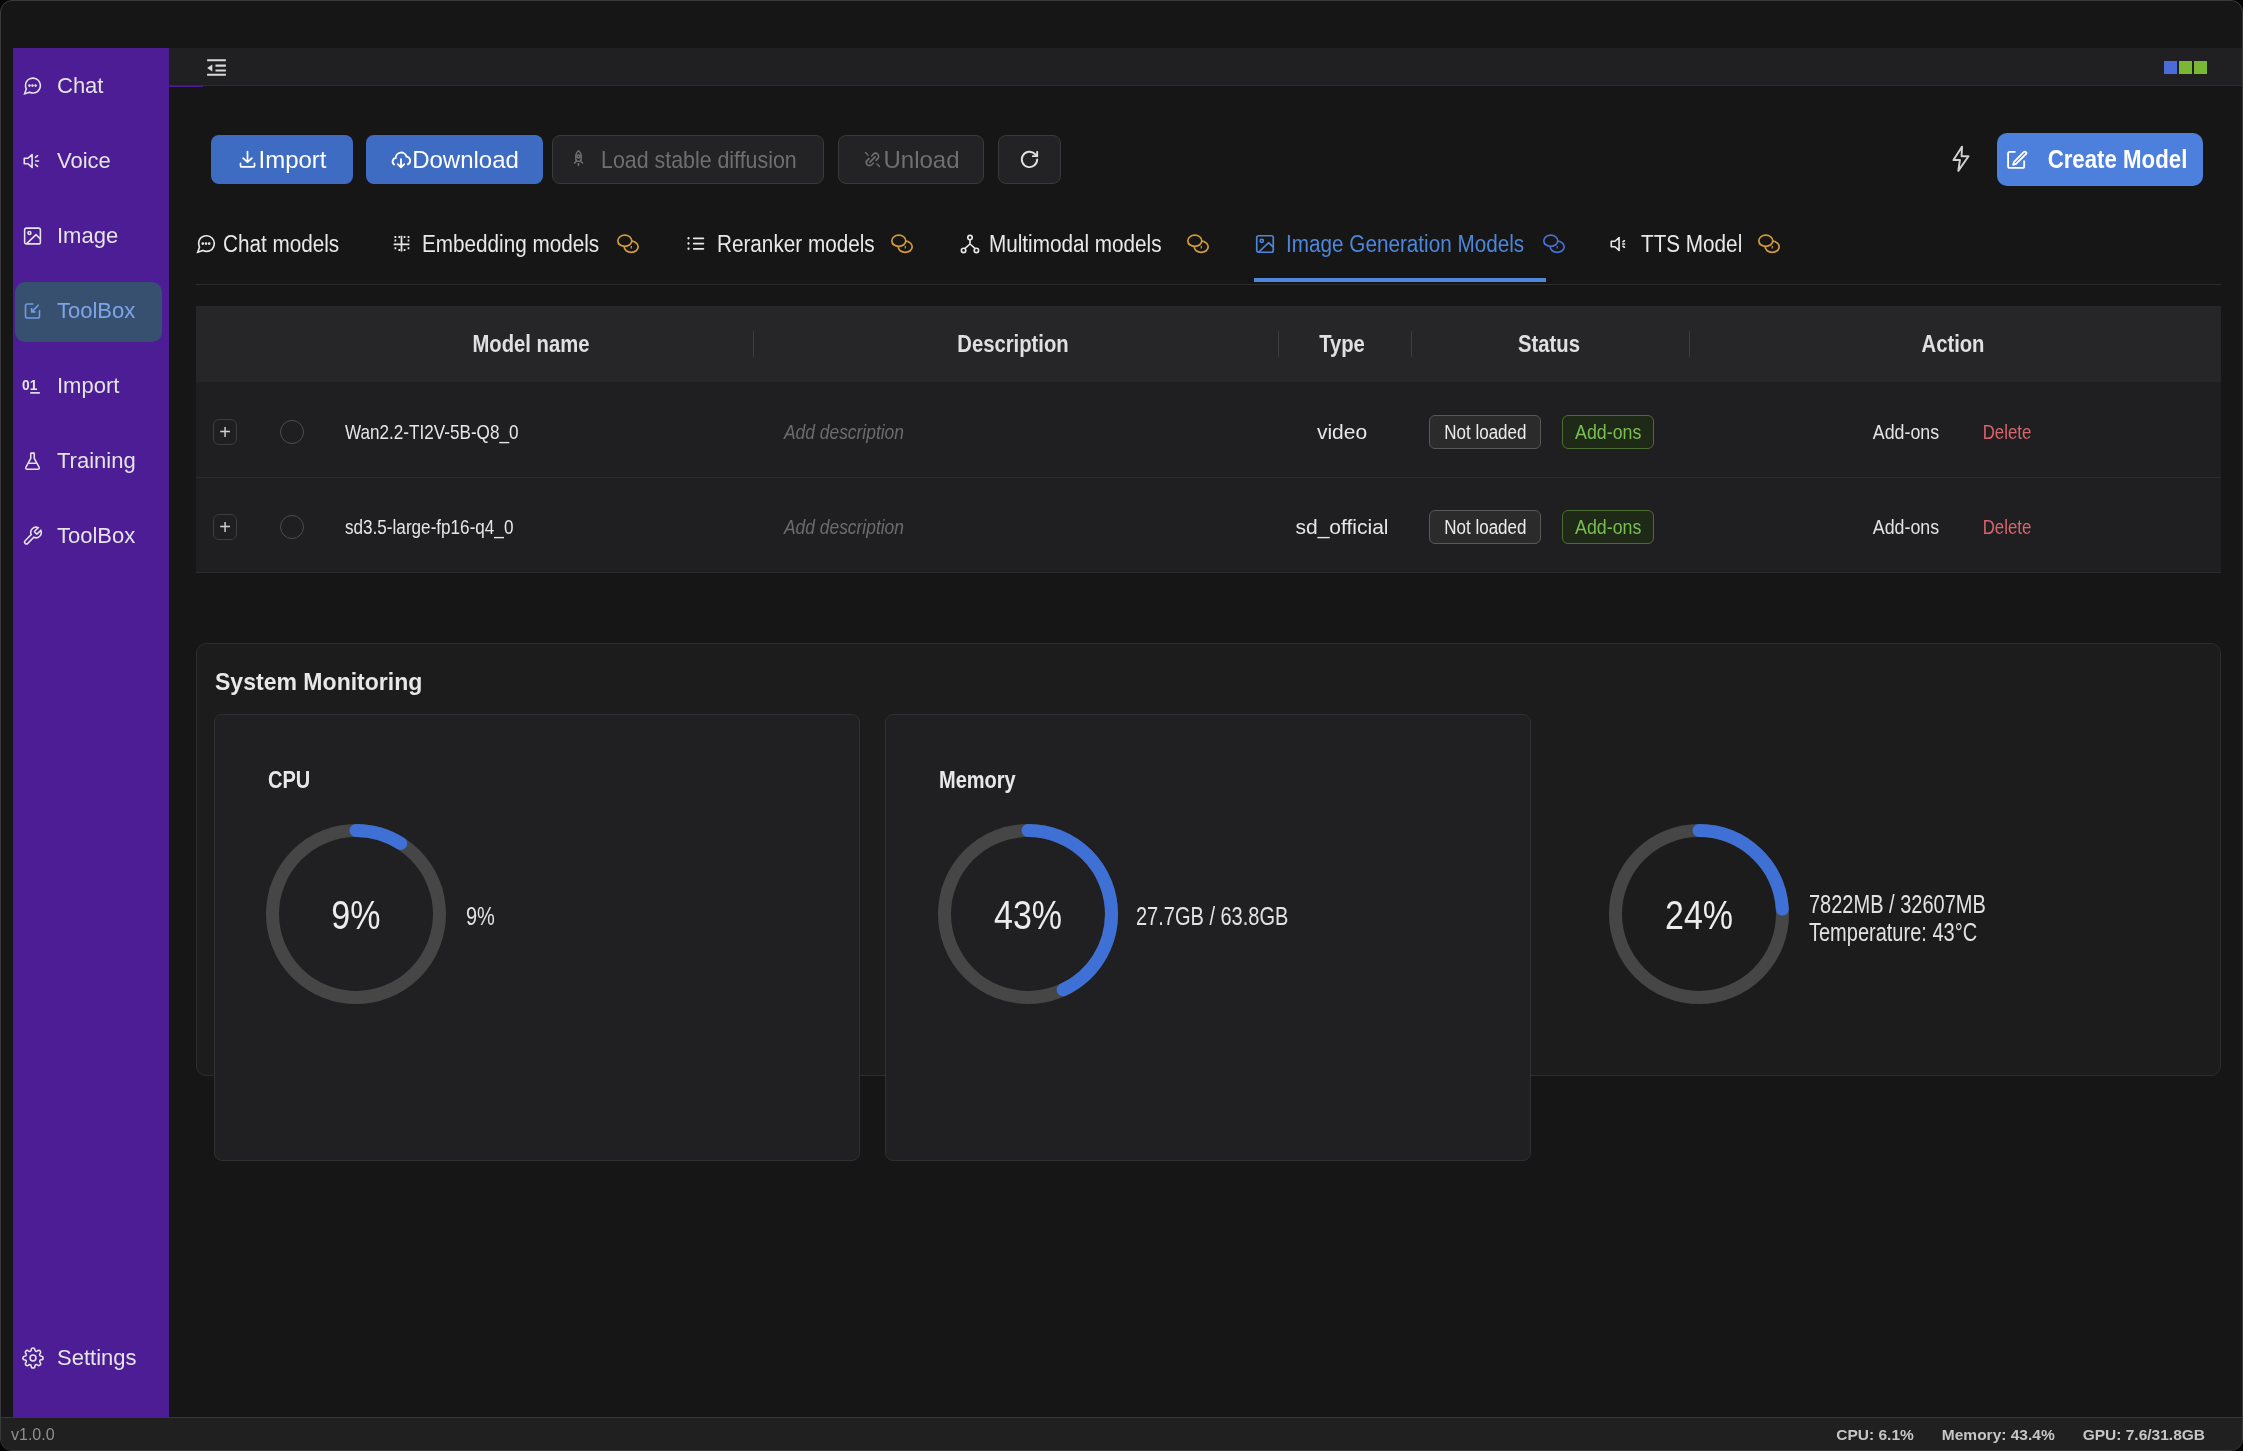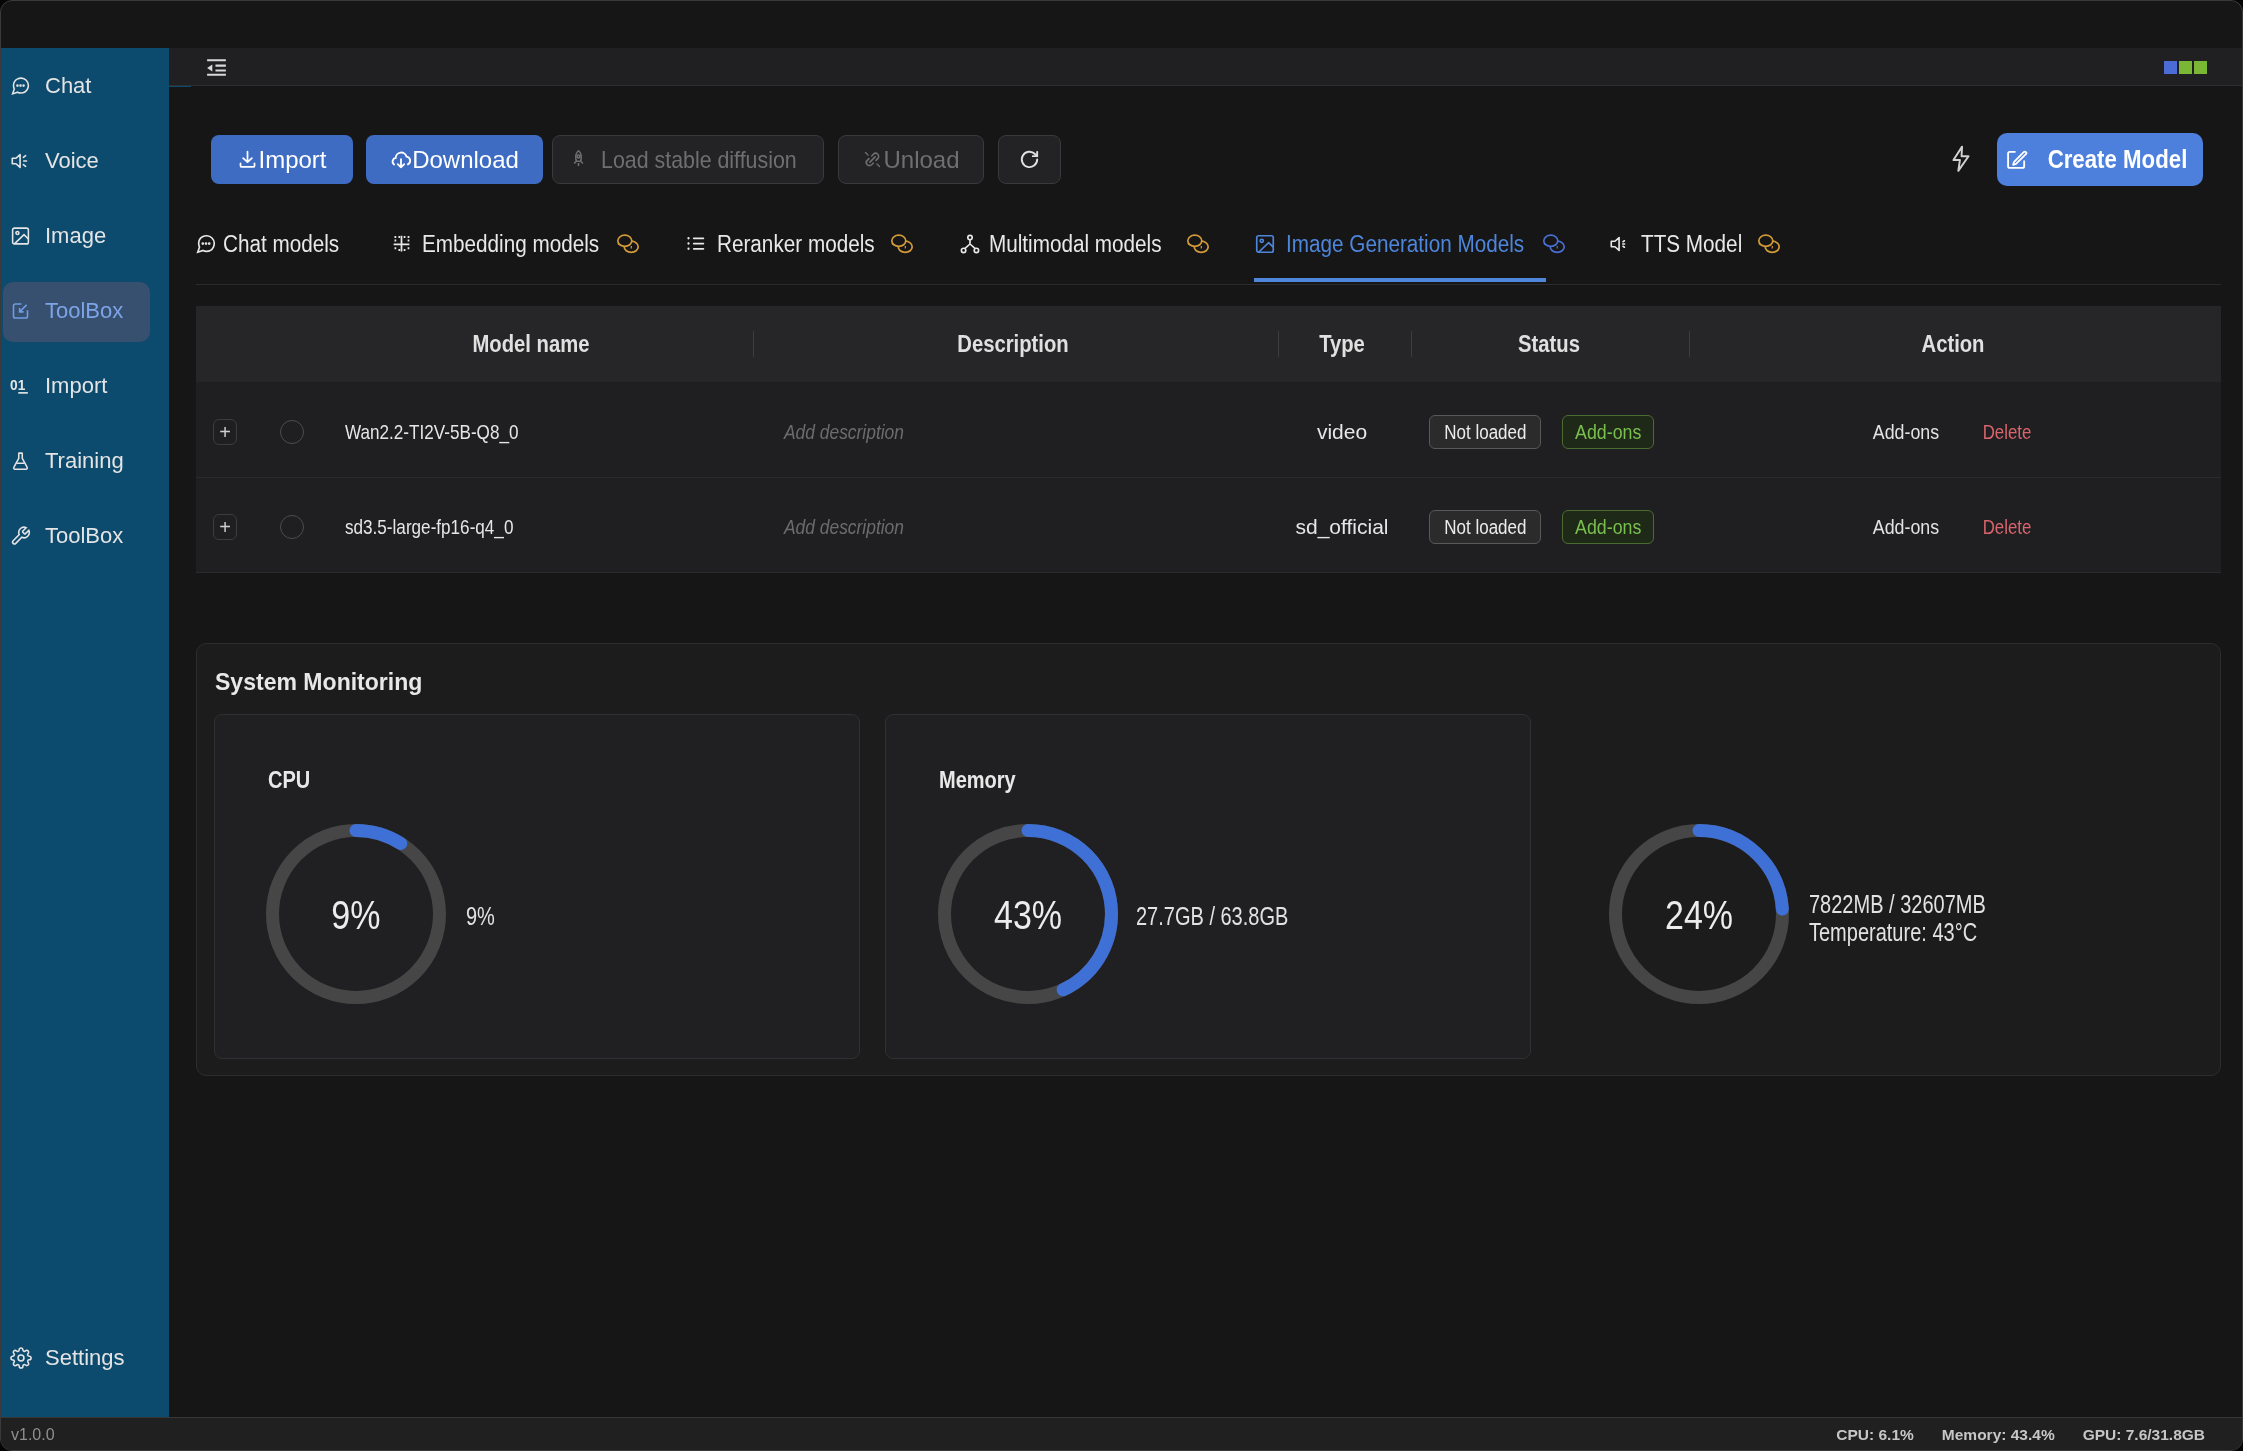--- a/index.html
+++ b/index.html
@@ -1,39 +1,39 @@
 <!DOCTYPE html>
 <html><head>
 <meta charset="utf-8">
 <style>
 *{box-sizing:border-box;margin:0;padding:0}
 html,body{width:2243px;height:1451px;background:#050505;font-family:"Liberation Sans",sans-serif;overflow:hidden}
 .abs{position:absolute}
 #win{position:absolute;left:0;top:0;width:2243px;height:1451px;background:#161617;border-radius:12px;overflow:hidden;border:1px solid #3a3a3c}
 #titlebar{position:absolute;left:0;top:0;width:2243px;height:47px;background:#1b1b1c}
-#sidebar{position:absolute;left:0;top:47px;width:190px;height:1369px;background:#0c4a6e}
+#sidebar{position:absolute;left:12px;top:47px;width:190px;height:1369px;background:#4c1d95}
 #secbar{position:absolute;left:168px;top:47px;width:2075px;height:38px;background:#202022;border-bottom:1px solid #2e2e30}
 #content{position:absolute;left:168px;top:86px;width:2075px;height:1330px;background:#161617}
 #statusbar{position:absolute;left:0;top:1416px;width:2243px;height:35px;background:#202021;border-top:1px solid #373737}
 .sbitem{position:absolute;left:0;width:168px;height:60px;color:#e4e4e4;font-size:22px}
 .sbitem .lbl{position:absolute;left:44px;top:50%;transform:translateY(-50%)}
 .sbitem svg{position:absolute;left:9px;top:50%;transform:translateY(-50%)}
 .btn{position:absolute;top:48px;height:49px;border-radius:8px;display:flex;align-items:center;justify-content:center;font-size:24px}
 .btn-blue{background:#3e6cc2;color:#fff;font-weight:500}
 .btn-dark{background:#232325;border:1px solid #3a3a3c;color:#6f6f71}
 .tabico{position:absolute;top:146px}
 .tablbl{position:absolute;top:157px;font-size:23px;color:#e8e8e8;transform:translateY(-50%) scaleX(.9);transform-origin:0 50%;white-space:nowrap}
 .coin{position:absolute;top:145px}
 .tag{position:absolute;height:34px;border-radius:6px;display:flex;align-items:center;justify-content:center;font-size:20px}
 .hdrtxt{position:absolute;top:257px;font-size:23px;font-weight:700;color:#e0e0e0;transform:translate(-50%,-50%) scaleX(.88);white-space:nowrap}
 .hdrdiv{position:absolute;top:244px;width:1px;height:26px;background:#3d3d3f}
 .mname{position:absolute;font-size:21px;color:#e6e6e6;transform:translateY(-50%) scaleX(.815);transform-origin:0 50%;white-space:nowrap}
 .mdesc{position:absolute;font-size:20px;font-style:italic;color:#6c6c6c;transform:translateY(-50%) scaleX(.87);transform-origin:0 50%;white-space:nowrap}
 .mtype{position:absolute;font-size:21px;color:#e6e6e6;transform:translate(-50%,-50%);white-space:nowrap}
-.card{position:absolute;top:627px;width:646px;height:345px;background:#202022;border:1px solid #303032;border-radius:8px}
+.card{position:absolute;top:627px;width:646px;height:447px;background:#202022;border:1px solid #303032;border-radius:8px}
 .ctitle{position:absolute;left:53px;top:52px;font-size:23px;font-weight:700;color:#e8e8e8;transform:scaleX(.87);transform-origin:0 50%;white-space:nowrap}
 .pct{position:absolute;width:184px;top:800px;height:56px;line-height:56px;text-align:center;font-size:40px;color:#ececec}
 .pct span{display:inline-block;transform:scaleX(.85)}
 .sidetxt{position:absolute;font-size:25px;color:#e2e2e2;transform:scaleX(.8);transform-origin:0 50%;white-space:nowrap}
 .sx{display:inline-block}
 </style>
 </head>
 <body>
 <div id="win">
   <div id="sidebar">

